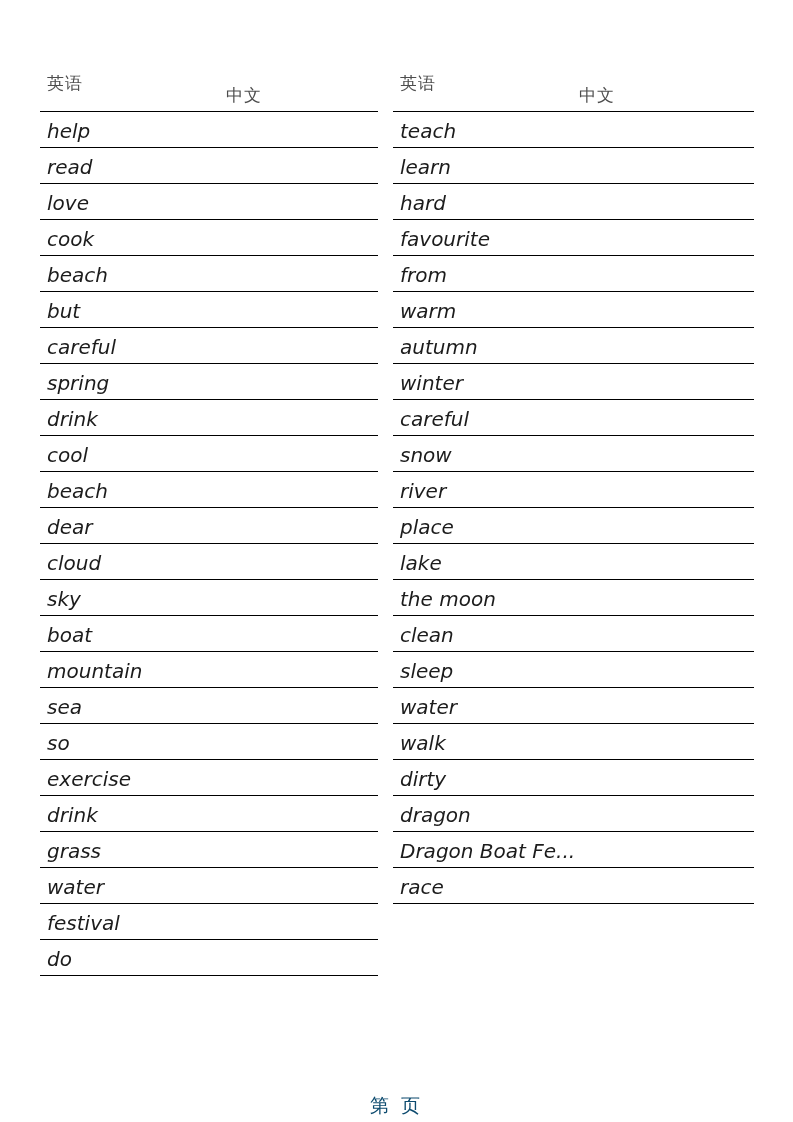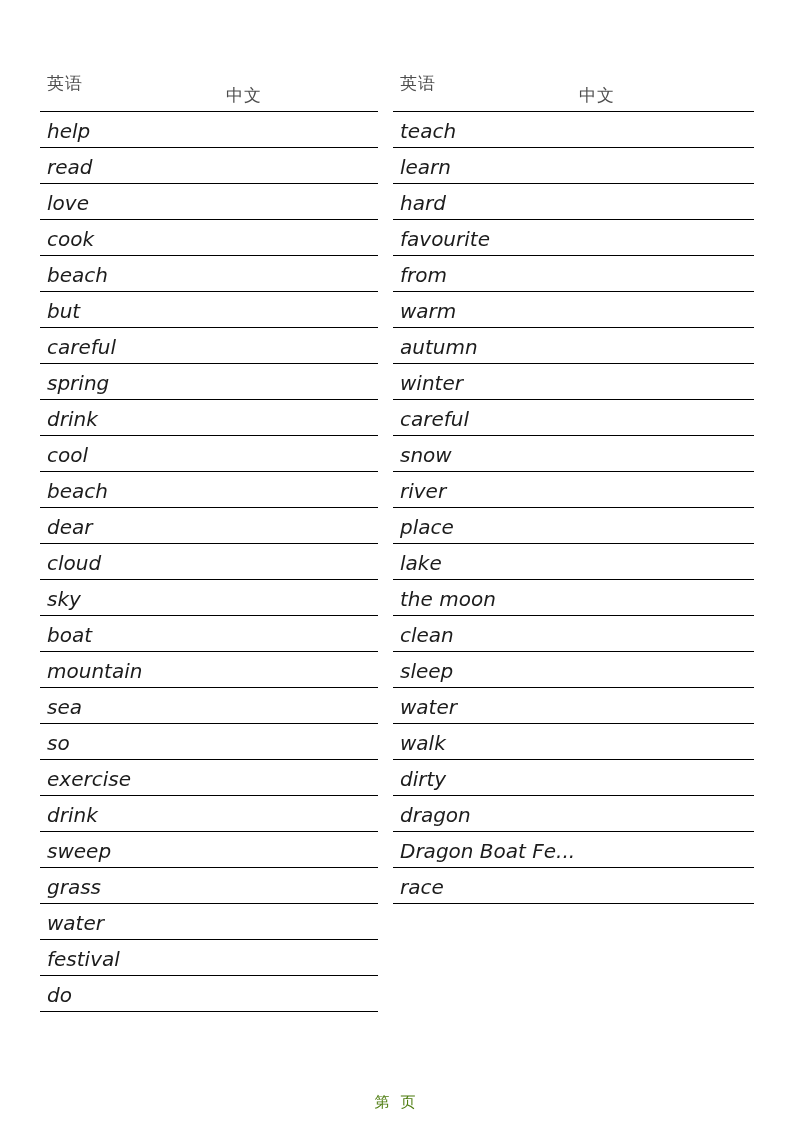--- a/index.html
+++ b/index.html
@@ -46,22 +46,22 @@
     font-style: italic;
     font-size: 20px;
     color: #1c1c1c;
     white-space: nowrap;
   }
   .footer {
     position: absolute;
     top: 1093px;
     left: 0; width: 100%;
     text-align: center;
-    font-size: 15px;
-    color: #4d7c0f;
+    font-size: 19px;
+    color: #0c4a6e;
     letter-spacing: 3px;
   }
 </style>
 </head>
 <body>
 
 <div class="page">
 
   <div class="table-area">
 
@@ -125,23 +125,20 @@
           <div class="row">
             <span class="word">so</span>
           </div>
           <div class="row">
             <span class="word">exercise</span>
           </div>
           <div class="row">
             <span class="word">drink</span>
           </div>
           <div class="row">
-            <span class="word">sweep</span>
-          </div>
-          <div class="row">
             <span class="word">grass</span>
           </div>
           <div class="row">
             <span class="word">water</span>
           </div>
           <div class="row">
             <span class="word">festival</span>
           </div>
           <div class="row">
             <span class="word">do</span>

